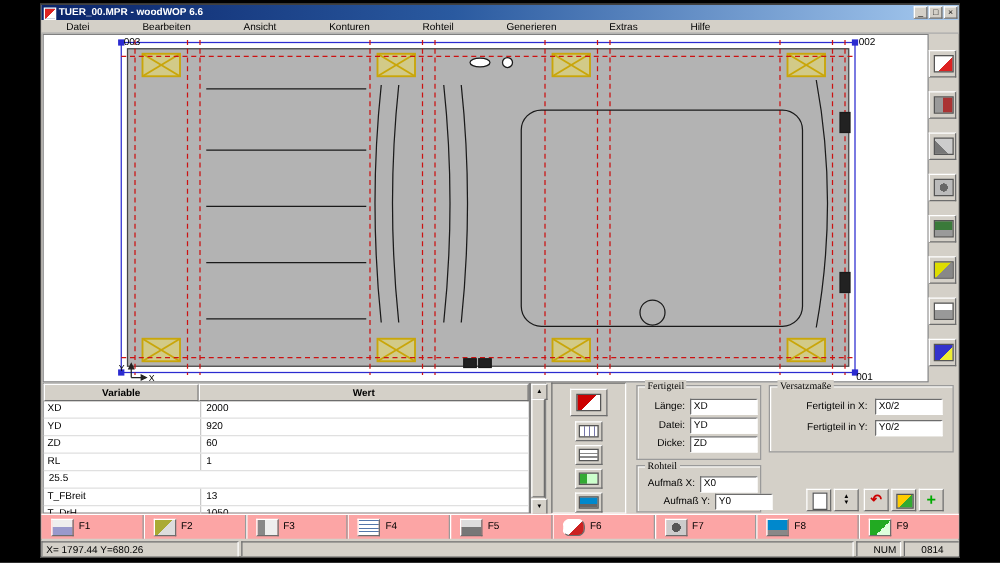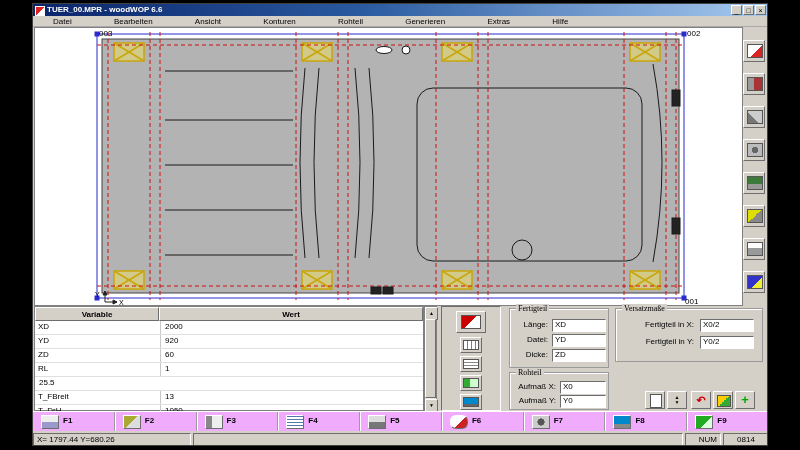--- a/index.html
+++ b/index.html
@@ -36,21 +36,21 @@
   
   .vscroll{left:391px;top:302px;width:13px;height:105px;background:#ece9e2;border:1px solid #808080;}
   .sbtn{position:absolute;left:0;width:11px;height:11px;font-size:5px;line-height:10px;text-align:center;}
   
   .gtitle{position:absolute;top:-5px;left:6px;background:#d4d0c8;padding:0 2px;font-size:8px;line-height:9px;font-family:Liberation Serif, serif;}
   .group{border:1px solid #9a9a9a;box-shadow:1px 1px 0 #fff inset;font-size:8px;color:#000;}
   .frow{position:absolute;height:12px;line-height:11px;}
   .flabel{position:absolute;text-align:right;}
   .ffield{position:absolute;background:#fff;border:1px solid;border-color:#6d6d6d #fff #fff #6d6d6d;height:11px;line-height:10px;padding-left:2px;}
   
-  .fbar{left:0;top:407px;width:736px;height:20px;display:flex;border-top:1px solid #fff;background:#f0abfc;font-weight:bold;}
+  .fbar{left:0;top:407px;width:736px;height:20px;display:flex;border-top:1px solid #fff;background:#fca5a5;}
   .fcell{flex:1;position:relative;border-right:1px solid #9a9a9a;box-shadow:1px 0 0 #fff;}
   .fcell .chip{position:absolute;left:8px;top:3px;width:16px;height:12px;border-color:#fff #6d6d6d #6d6d6d #fff;border-style:solid;border-width:1px;}
   .flab{position:absolute;left:30px;top:4px;font-size:8px;}
   
   .statusbar{left:0;top:428px;width:736px;height:14px;background:#d4d0c8;display:flex;gap:2px;padding-top:1px;font-size:8px;line-height:11px;color:#000;}
   .scell{border:1px solid;border-color:#6d6d6d #fff #fff #6d6d6d;height:11px;padding:0 3px;white-space:nowrap;}
   svg text{font-family:"Liberation Sans",sans-serif;}
 </style>
 </head>
 <body>
@@ -215,21 +215,21 @@
         <span class="ffield" style="left:42px;width:50px">ZD</span>
       </div>
     </div>
 
     <div class="abs group" style="left:476px;top:368px;width:100px;height:38px">
       <span class="gtitle">Rohteil</span>
       <div class="frow" style="left:0;top:8px;width:100%">
         <span class="flabel" style="left:2px;width:44px">Aufmaß X:</span>
         <span class="ffield" style="left:50px;width:42px">X0</span>
       </div>
-      <div class="frow" style="left:0;top:22px;width:100%">
+      <div class="frow" style="left:12px;top:22px;width:100%">
         <span class="flabel" style="left:2px;width:44px">Aufmaß Y:</span>
         <span class="ffield" style="left:50px;width:42px">Y0</span>
       </div>
     </div>
 
     <div class="abs group" style="left:582px;top:304px;width:148px;height:54px">
       <span class="gtitle">Versatzmaße</span>
       <div class="frow" style="left:0;top:10px;width:100%">
         <span class="flabel" style="left:2px;width:76px">Fertigteil in X:</span>
         <span class="ffield" style="left:84px;width:50px">X0/2</span>

